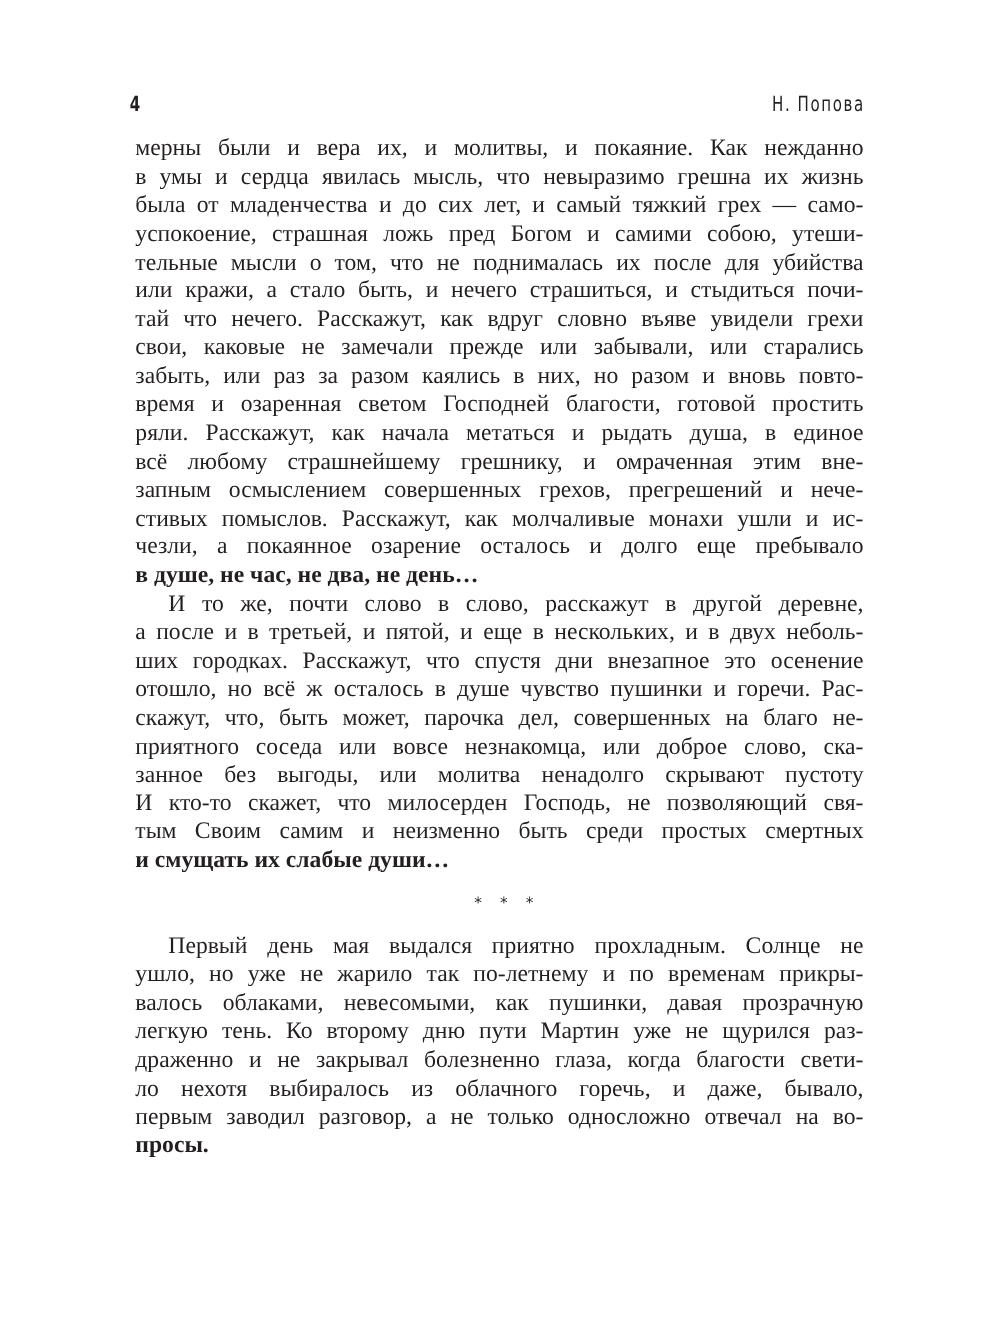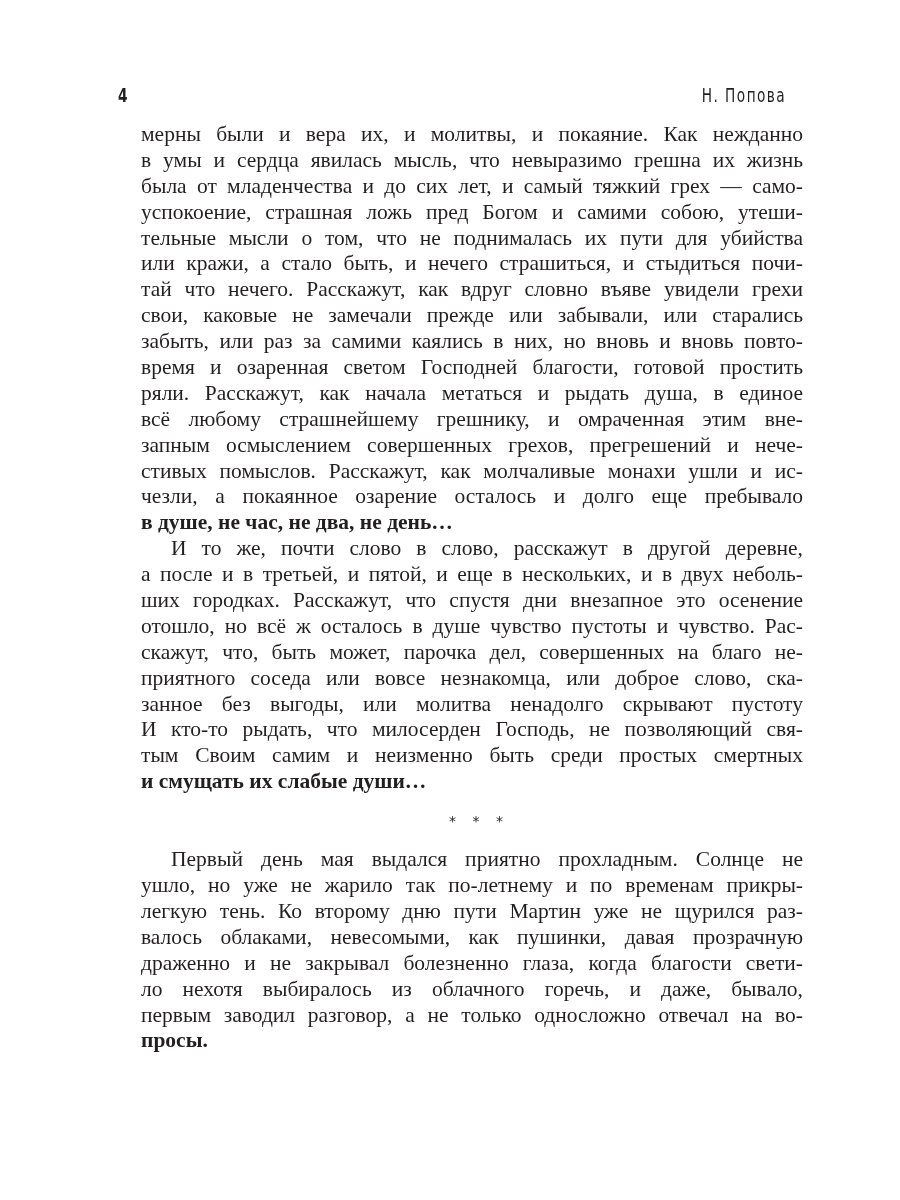--- a/index.html
+++ b/index.html
@@ -20,21 +20,21 @@
     transform: scaleX(0.72); transform-origin: left top;
   }
   .running-head {
     position: absolute; right: 0; top: 0;
     font-family: "DejaVu Sans", sans-serif;
     font-size: 19px; letter-spacing: 2px;
     transform: scaleX(0.72); transform-origin: right top;
     white-space: nowrap;
   }
   .body-text {
-    position: absolute; left: 141px; top: 122px; width: 662px;
+    position: absolute; left: 123px; top: 122px; width: 662px;
     font-family: "Liberation Serif", serif;
     font-size: 21.5px;
     line-height: 25.9px;
   }
   .line {
     display: block;
     height: 25.9px;
     white-space: nowrap;
     text-align: justify;
     text-align-last: justify;
@@ -58,49 +58,49 @@
   <span class="page-number">4</span>
   <span class="running-head">Н. Попова</span>
 </div>
 
 <div class="body-text">
   <div class="paragraph" id="p0">
       <span class="line">мерны были и вера их, и молитвы, и покаяние. Как нежданно</span>
       <span class="line">в умы и сердца явилась мысль, что невыразимо грешна их жизнь</span>
       <span class="line">была от младенчества и до сих лет, и самый тяжкий грех — само-</span>
       <span class="line">успокоение, страшная ложь пред Богом и самими собою, утеши-</span>
-      <span class="line">тельные мысли о том, что не поднималась их пути для убийства</span>
+      <span class="line">тельные мысли о том, что не поднималась их после для убийства</span>
       <span class="line">или кражи, а стало быть, и нечего страшиться, и стыдиться почи-</span>
       <span class="line">тай что нечего. Расскажут, как вдруг словно въяве увидели грехи</span>
       <span class="line">свои, каковые не замечали прежде или забывали, или старались</span>
-      <span class="line">забыть, или раз за самими каялись в них, но вновь и вновь повто-</span>
+      <span class="line">забыть, или раз за разом каялись в них, но разом и вновь повто-</span>
       <span class="line">время и озаренная светом Господней благости, готовой простить</span>
       <span class="line">ряли. Расскажут, как начала метаться и рыдать душа, в единое</span>
       <span class="line">всё любому страшнейшему грешнику, и омраченная этим вне-</span>
       <span class="line">запным осмыслением совершенных грехов, прегрешений и нече-</span>
       <span class="line">стивых помыслов. Расскажут, как молчаливые монахи ушли и ис-</span>
       <span class="line">чезли, а покаянное озарение осталось и долго еще пребывало</span>
       <span class="line last">в душе, не час, не два, не день…</span>
     </div>
   <div class="paragraph" id="p1">
       <span class="line indent">И то же, почти слово в слово, расскажут в другой деревне,</span>
       <span class="line">а после и в третьей, и пятой, и еще в нескольких, и в двух неболь-</span>
       <span class="line">ших городках. Расскажут, что спустя дни внезапное это осенение</span>
-      <span class="line">отошло, но всё ж осталось в душе чувство пустоты и чувство. Рас-</span>
+      <span class="line">отошло, но всё ж осталось в душе чувство пушинки и горечи. Рас-</span>
       <span class="line">скажут, что, быть может, парочка дел, совершенных на благо не-</span>
       <span class="line">приятного соседа или вовсе незнакомца, или доброе слово, ска-</span>
       <span class="line">занное без выгоды, или молитва ненадолго скрывают пустоту</span>
-      <span class="line">И кто-то рыдать, что милосерден Господь, не позволяющий свя-</span>
+      <span class="line">И кто-то скажет, что милосерден Господь, не позволяющий свя-</span>
       <span class="line">тым Своим самим и неизменно быть среди простых смертных</span>
       <span class="line last">и смущать их слабые души…</span>
     </div>
   <div class="separator">* * *</div>
   <div class="paragraph" id="p2">
       <span class="line indent">Первый день мая выдался приятно прохладным. Солнце не</span>
       <span class="line">ушло, но уже не жарило так по-летнему и по временам прикры-</span>
+      <span class="line">валось облаками, невесомыми, как пушинки, давая прозрачную</span>
       <span class="line">легкую тень. Ко второму дню пути Мартин уже не щурился раз-</span>
-      <span class="line">валось облаками, невесомыми, как пушинки, давая прозрачную</span>
       <span class="line">драженно и не закрывал болезненно глаза, когда благости свети-</span>
       <span class="line">ло нехотя выбиралось из облачного горечь, и даже, бывало,</span>
       <span class="line">первым заводил разговор, а не только односложно отвечал на во-</span>
       <span class="line last">просы.</span>
     </div>
 </div>
 
 </body></html>

